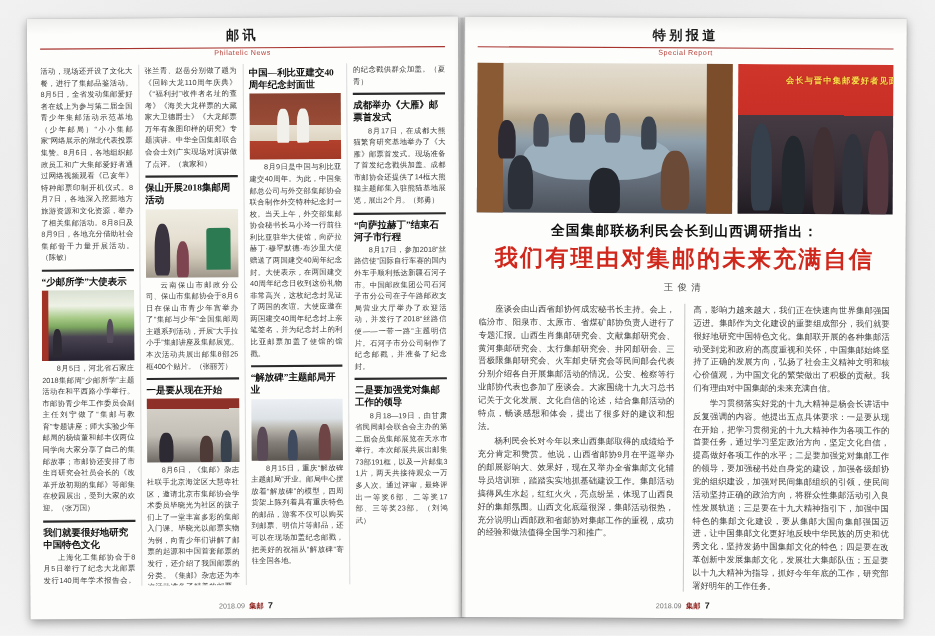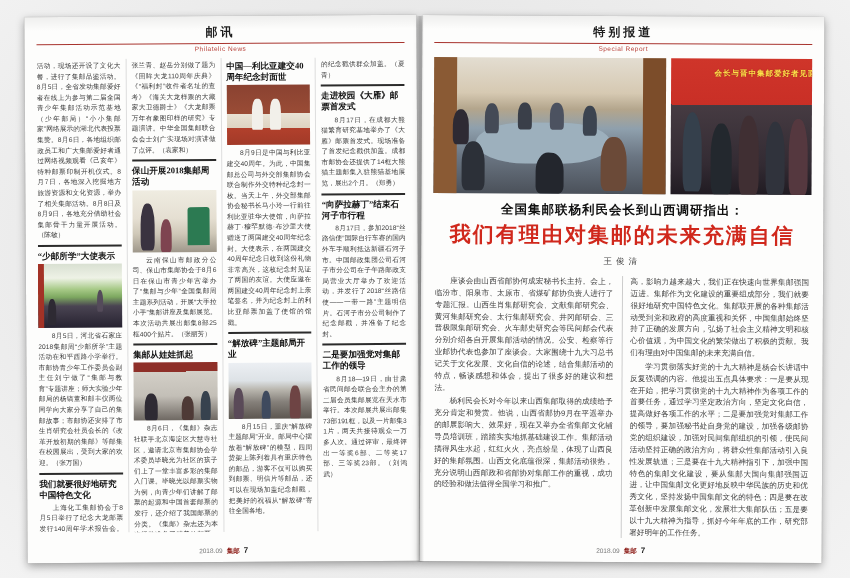--- a/index.html
+++ b/index.html
@@ -108,21 +108,21 @@
           <p class="body">张兰青、赵岳分别做了题为《回眸大龙110周年庆典》《“福利封”收件者名址的查考》《海关大龙样票的大藏家大卫德爵士》《大龙邮票万年有象图印样的研究》专题演讲。中华全国集邮联合会会士刘广实现场对演讲做了点评。（袁家和）</p>
           <div class="sep"></div>
           <h3 class="head">保山开展2018集邮周活动</h3>
           <div class="photo ph-mailbox">
             <div class="box"></div>
             <div class="fig" style="left:10%;top:22%;width:16%;height:76%;background:#3a3340;"></div>
             <div class="fig" style="left:34%;top:48%;width:13%;height:52%;background:#7e4450;"></div>
           </div>
           <p class="body indent">云南保山市邮政分公司、保山市集邮协会于8月6日在保山市青少年宫举办了“集邮与少年”全国集邮周主题系列活动，开展“大手拉小手”集邮讲座及集邮展览。本次活动共展出邮集8部25框400个贴片。（张丽芳）</p>
           <div class="sep"></div>
-          <h3 class="head">集邮从娃娃抓起</h3>
+          <h3 class="head">一是要从现在开始</h3>
           <div class="photo ph-class">
             <div class="fig" style="left:14%;top:52%;width:15%;height:48%;"></div>
             <div class="fig" style="left:58%;top:58%;width:14%;height:42%;background:#4e3a36;"></div>
             <div class="fig" style="left:80%;top:50%;width:12%;height:50%;background:#37424e;"></div>
           </div>
           <p class="body indent">8月6日，《集邮》杂志社联手北京海淀区大慧寺社区，邀请北京市集邮协会学术委员毕晓光为社区的孩子们上了一堂丰富多彩的集邮入门课。毕晓光以邮票实物为例，向青少年们讲解了邮票的起源和中国首套邮票的发行，还介绍了我国邮票的分类。《集邮》杂志还为本次活动准备了精美的邮票，赠送给参加活动的孩子们。</p>
         </div>
 
         <div class="col">
           <h3 class="head">中国—利比亚建交40周年纪念封面世</h3>
@@ -137,21 +137,21 @@
             <div class="fig" style="left:6%;top:45%;width:12%;height:55%;background:#5a4a58;"></div>
             <div class="fig" style="left:40%;top:50%;width:11%;height:50%;background:#3f4a5e;"></div>
             <div class="fig" style="left:74%;top:42%;width:12%;height:58%;background:#6e4444;"></div>
           </div>
           <p class="body indent">8月15日，重庆“解放碑主题邮局”开业。邮局中心摆放着“解放碑”的模型，四周货架上陈列着具有重庆特色的邮品，游客不仅可以购买到邮票、明信片等邮品，还可以在现场加盖纪念邮戳，把美好的祝福从“解放碑”寄往全国各地。</p>
         </div>
 
         <div class="col">
           <p class="body">的纪念戳供群众加盖。（夏青）</p>
           <div class="sep"></div>
-          <h3 class="head">走进校园《大雁》邮票首发式</h3>
+          <h3 class="head">成都举办《大雁》邮票首发式</h3>
           <p class="body indent">8月17日，在成都大熊猫繁育研究基地举办了《大雁》邮票首发式。现场准备了首发纪念戳供加盖。成都市邮协会还提供了14框大熊猫主题邮集入驻熊猫基地展览，展出2个月。（郑勇）</p>
           <div class="sep"></div>
           <h3 class="head">“向萨拉赫丁”结束石河子市行程</h3>
           <p class="body indent">8月17日，参加2018“丝路信使”国际自行车赛的国内外车手顺利抵达新疆石河子市。中国邮政集团公司石河子市分公司在子午路邮政支局营业大厅举办了欢迎活动，并发行了2018“丝路信使——一带一路”主题明信片。石河子市分公司制作了纪念邮戳，并准备了纪念封。</p>
           <div class="sep"></div>
           <h3 class="head">二是要加强党对集邮工作的领导</h3>
           <p class="body indent">8月18—19日，由甘肃省民间邮会联合会主办的第二届会员集邮展览在天水市举行。本次邮展共展出邮集73部191框，以及一片邮集31片，两天共接待观众一万多人次。通过评审，最终评出一等奖6部、二等奖17部、三等奖23部。（刘鸿武）</p>
         </div>
       </div>
 

